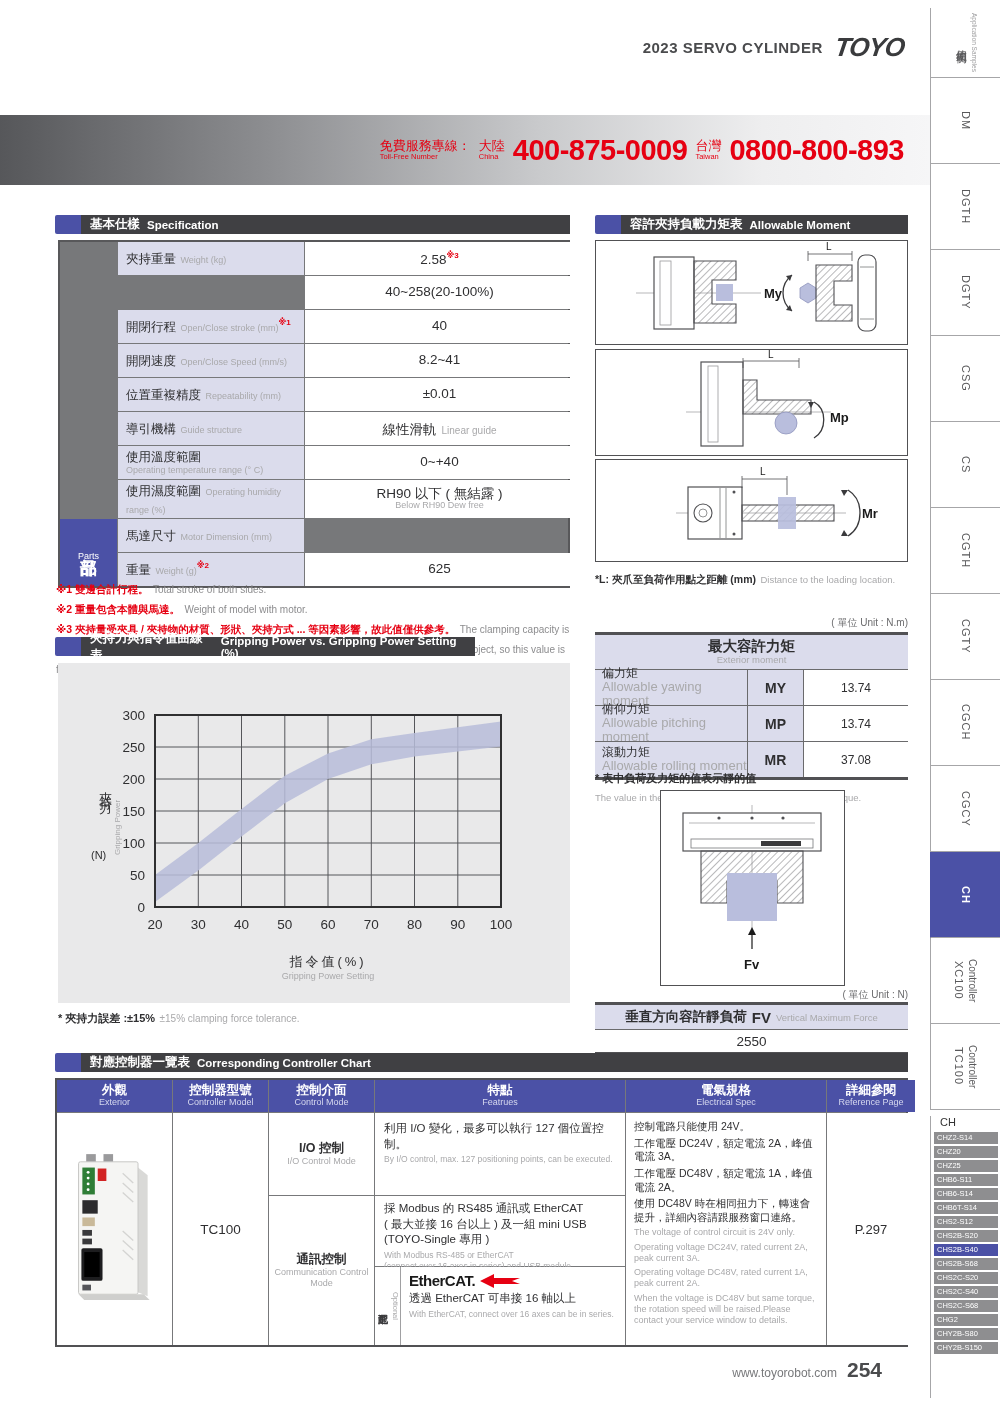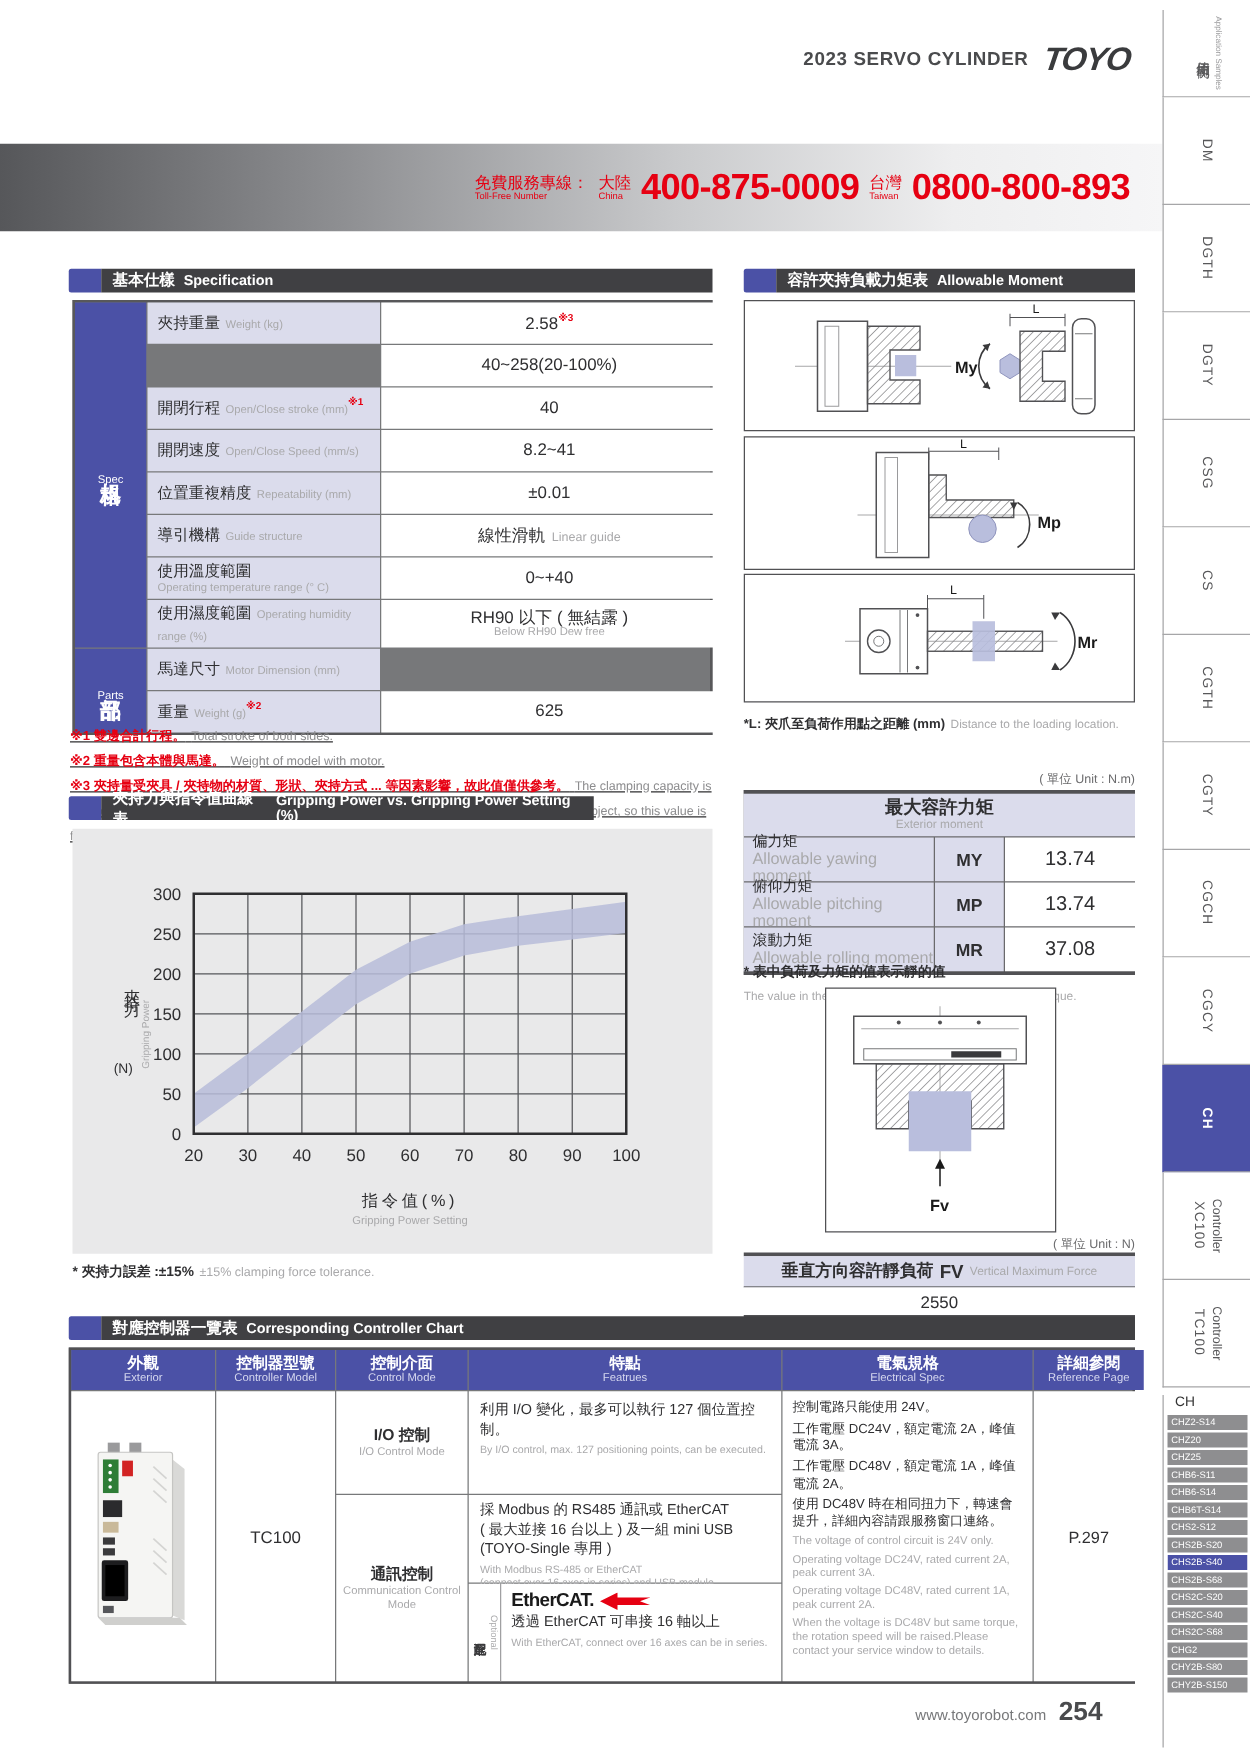--- a/index.html
+++ b/index.html
@@ -53,21 +53,21 @@
   .sl .zh { font-size:12.5px; color:#2f2f31; }
   .sl .en { font-size:9px; color:#a9a9ab; }
   .sl .inline { display:inline; }
   .sv { background:#fff; display:flex; flex-direction:column; align-items:center; justify-content:center; line-height:1.1; }
   .sv .v { font-size:13.5px; }
   .sv .v-en { font-size:10px; color:#a9a9ab; margin-left:5px; }
   .sv .v-sub { font-size:9px; color:#a9a9ab; }
   .sup { color:#e60012; font-size:8px; vertical-align:super; font-weight:bold; }
   .gr1 { grid-column:1; grid-row:1/9; } .gr2 { grid-column:1; grid-row:9/11; }
 
-  .footnotes { position:absolute; left:56px; top:578px; width:516px; line-height:1.25;text-decoration:underline; }
+  .footnotes { position:absolute; left:56px; top:578px; width:516px; line-height:1.25; }
   .fn .zh { font-size:10.5px; font-weight:bold; color:#e60012; }
   .fn .en { font-size:10px; color:#8c8c8e; }
 
   
   .chart-wrap { position:absolute; left:58px; top:663px; width:512px; height:340px; background:#e9e9ea; }
   .chart-wrap svg { position:absolute; left:0; top:0; }
   .chy { position:absolute; left:38px; top:118px; writing-mode:vertical-lr; text-orientation:upright;
          font-size:13px; letter-spacing:5px; color:#2f2f31; }
   .chyn { position:absolute; left:33px; top:186px; font-size:11px; color:#2f2f31; }
   .chyg { position:absolute; left:14px; top:160px; width:90px; transform:rotate(-90deg); transform-origin:center;
@@ -88,21 +88,21 @@
   .mom-table { position:absolute; left:595px; top:632px; width:313px; display:grid;
                grid-template-columns:152px 55px 104px; grid-template-rows:34px 35px 35px 35px;
                border-top:3px solid #515154; border-bottom:3px solid #515154; background:#6a6a6c; grid-gap:1px; }
   .mt-head { grid-column:1/4; background:#dbdcec; display:flex; flex-direction:column; align-items:center; justify-content:center; line-height:1.05; }
   .mt-head .zh { font-size:14.5px; font-weight:bold; }
   .mt-head .en { font-size:9.5px; color:#a9a9ab; }
   .mt-l { background:#dbdcec; display:flex; flex-direction:column; justify-content:center; padding-left:7px; line-height:1.1; }
   .mt-l .zh { font-size:12px; }
   .mt-l .en { font-size:13px; color:#a9a9ab; }
   .mt-c { background:#dbdcec; display:flex; align-items:center; justify-content:center; font-size:14px; font-weight:bold; }
-  .mt-v { background:#fff; display:flex; align-items:center; justify-content:center; font-size:16px; }
+  .mt-v { background:#fff; display:flex; align-items:center; justify-content:center; font-size:12px; }
   .note-static { position:absolute; left:595px; top:772px; width:313px; line-height:1.25; }
   .note-static .zh { font-size:11px; font-weight:bold; display:block; }
   .note-static .en { font-size:9.5px; color:#a9a9ab; }
   .fv-table { position:absolute; left:595px; top:1002px; width:313px; border-top:3px solid #515154; border-bottom:3px solid #515154; }
   .fv-bar { height:25px; background:#dbdcec; border-bottom:1px solid #6a6a6c; display:flex; align-items:center; justify-content:center; gap:5px; }
   .fv-bar .zh { font-size:13.5px; font-weight:bold; }
   .fv-bar .code { font-size:15px; font-weight:bold; }
   .fv-bar .en { font-size:9.5px; color:#a9a9ab; }
   .fv-val { height:22px; background:#fff; display:flex; align-items:center; justify-content:center; font-size:13.5px; }
 
@@ -235,24 +235,20 @@
 
   <div class="sec" style="left:55px;top:215px;width:515px;">
     <div class="sq"></div>
     <div class="bar">
         <span class="zh">基本仕樣</span>
         <span class="en">Specification</span>
       </div>
   </div>
 
   <div class="spec-table">
-    <div class="sg gr1">
-      <span class="zh">規格</span>
-      <span class="en">Spec</span>
-    </div>
     <div class="sg gr2">
       <span class="zh">部品</span>
       <span class="en">Parts</span>
     </div>
 
     <div class="sl" style="grid-column:2;grid-row:1;">
         <span><span class="zh inline">夾持重量</span> <span class="en inline">Weight (kg)</span></span>
       </div>
     <div class="sv" style="grid-column:3;grid-row:1;">
         <span><span class="v">2.58</span><span class="sup">※3</span></span>

